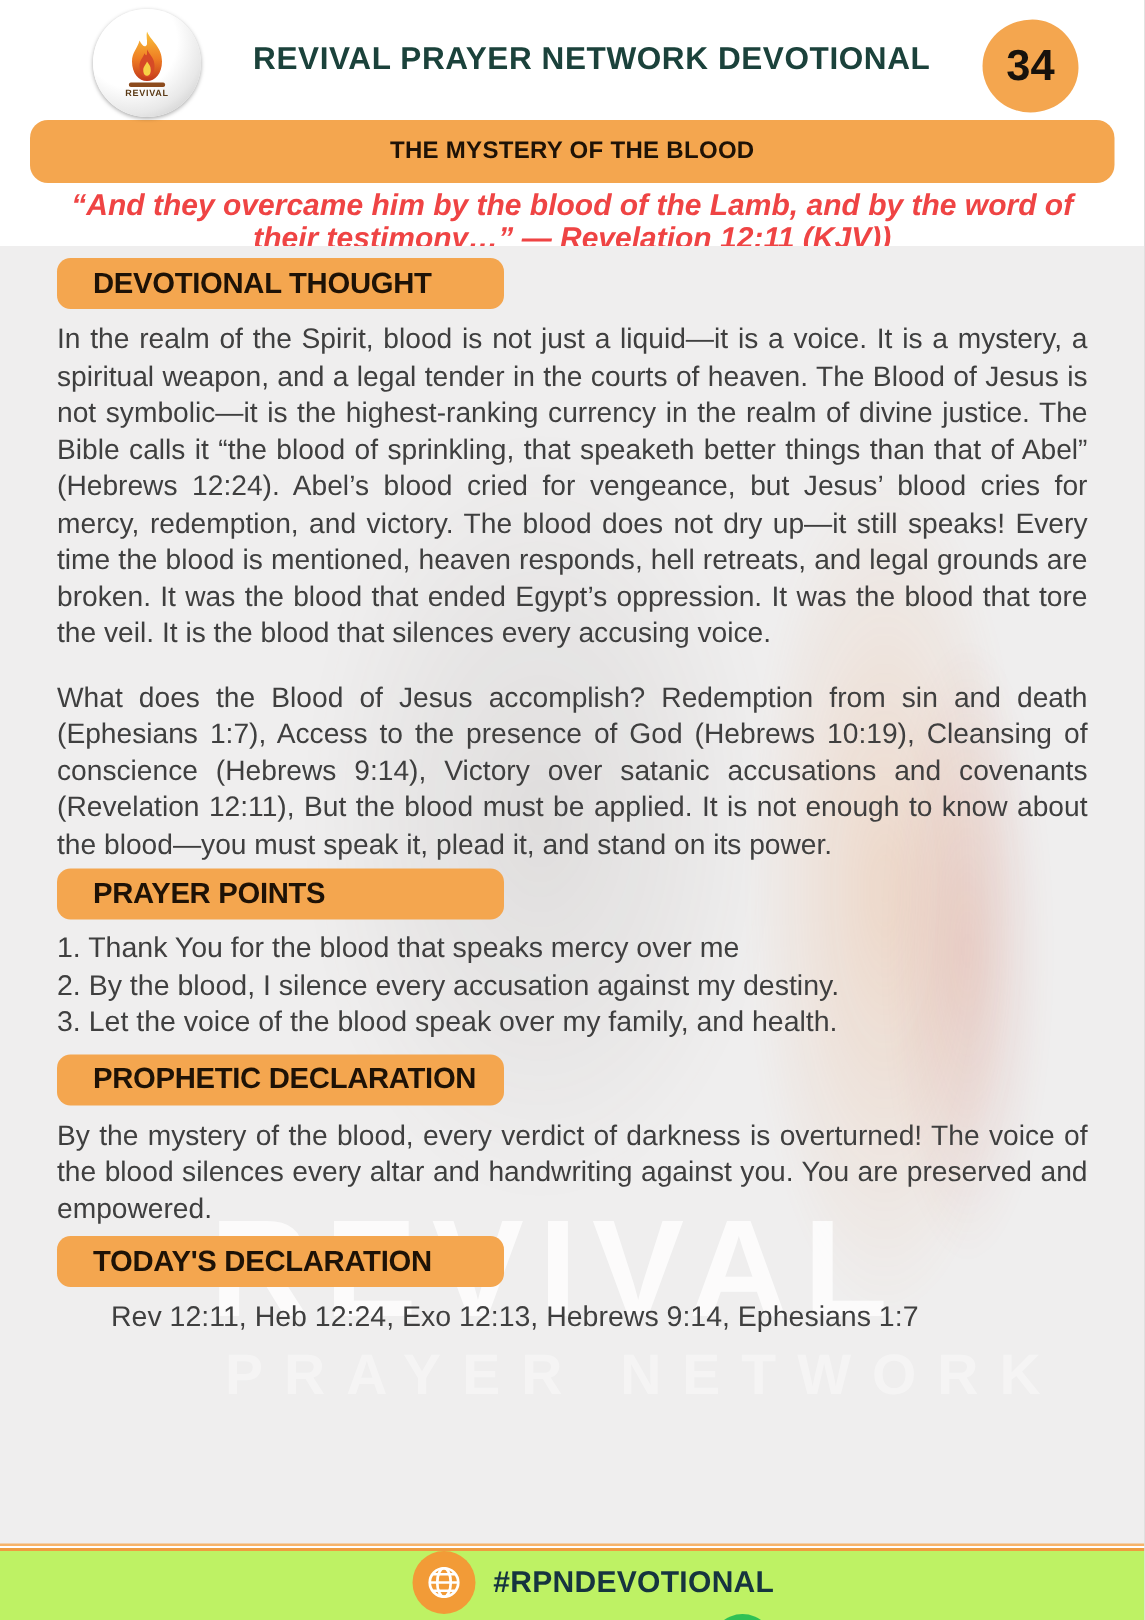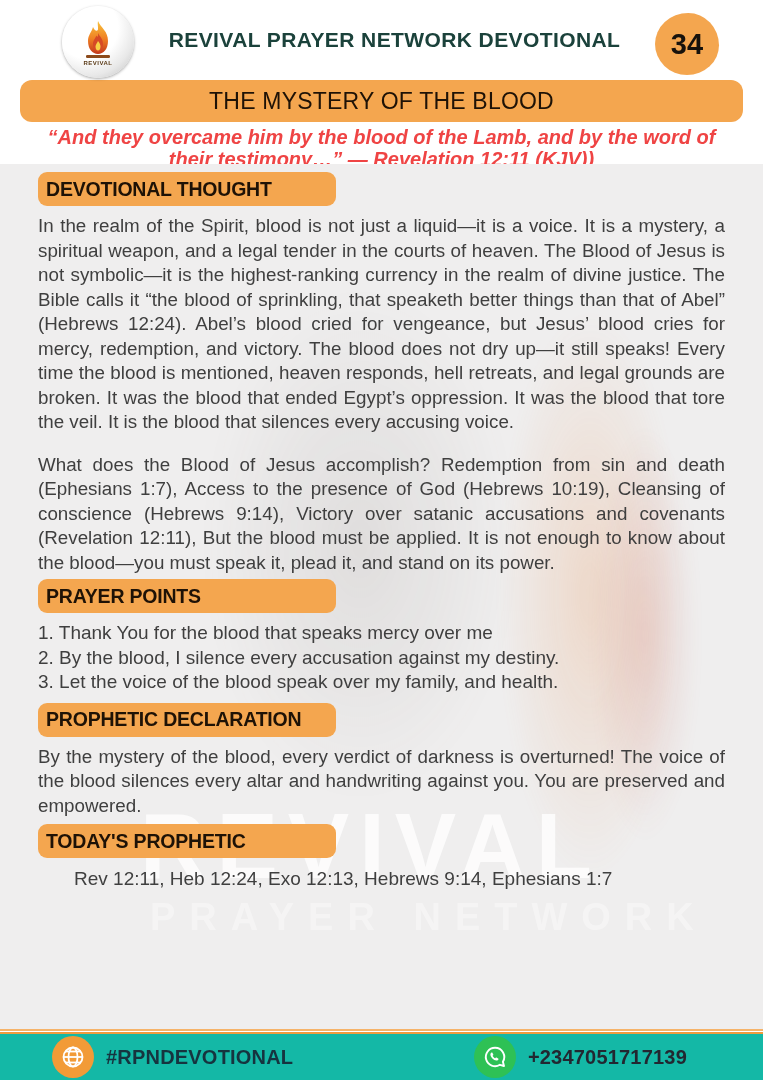--- a/index.html
+++ b/index.html
@@ -38,21 +38,21 @@
     flex:0 0 auto;width:64px;height:62px;margin-top:8px;
     background:var(--accent);
     border-radius:52% 48% 50% 50% / 50% 52% 48% 50%;
     display:flex;align-items:center;justify-content:center;
     font-size:29px;font-weight:bold;color:#17120c;text-align:right;
   }
   
   .banner{
     margin:0 20px;height:42px;border-radius:12px;background:var(--accent);
     display:flex;align-items:center;justify-content:center;
-    font-size:23px;font-weight:normal;color:var(--badge-ink);letter-spacing:.2px;
+    font-size:16px;font-weight:bold;color:var(--badge-ink);letter-spacing:.2px;
   }
   
   .verse{
     padding:5px 26px 3px;text-align:center;
     font-style:italic;font-weight:bold;font-size:20px;line-height:21.5px;color:#ef4444;
   }
   
   .content{
     position:absolute;top:164px;bottom:50px;left:0;right:0;
     background:#efeeee;padding:6px 38px 0;overflow:hidden;
@@ -77,43 +77,43 @@
     left:140px;top:630px;font-size:92px;font-weight:bold;letter-spacing:10px;
     color:rgba(255,255,255,.78);white-space:nowrap;
   }
   .wm-sub{
     left:150px;top:732px;font-size:38px;font-weight:bold;letter-spacing:14px;
     color:rgba(255,255,255,.38);white-space:nowrap;
   }
   .badge{
     position:relative;width:298px;height:34px;margin:2px 0 8px;border-radius:9px;
     background:var(--accent);
-    display:flex;align-items:center;padding-left:8px;
+    display:flex;align-items:center;padding-left:24px;
     font-size:19.5px;font-weight:bold;color:var(--badge-ink);letter-spacing:-.2px;
   }
   .para{
     position:relative;font-size:18.8px;line-height:24.5px;color:var(--body);
     text-align:justify;
   }
   .para.mb{margin-bottom:18px;}
   .para.mb-s{margin-bottom:4px;}
   .plist{position:relative;margin-bottom:8px;}
   .plist-item{font-size:19px;line-height:24.5px;color:var(--body);}
   .decl{margin-bottom:6px;}
   .scripture{
     position:relative;font-size:19px;line-height:26px;color:var(--body);white-space:nowrap;margin-left:36px;
   }
   
   .separator{
     position:absolute;left:0;right:0;bottom:46px;height:5px;
     background:linear-gradient(#f6b369 0 2px,#ffffff 2px 3px,#ef9c3f 3px 100%);
   }
   .footer{
-    position:absolute;left:0;right:0;bottom:0;height:46px;background:#14b8a6;
-    display:flex;align-items:center;padding:0 24px 0 52px;
+    position:absolute;left:0;right:0;bottom:0;height:46px;background:#bef264;
+    display:flex;align-items:center;padding:0 24px 0 52px;flex-direction:column;
   }
   .footer-group{display:flex;align-items:center;gap:12px;}
   .footer-group.right{margin-left:auto;margin-right:52px;}
   .icon-circle{
     width:42px;height:42px;border-radius:50%;display:flex;align-items:center;justify-content:center;flex:0 0 auto;
   }
   .icon-circle.globe{background:var(--globe);}
   .icon-circle.wa{background:var(--green);}
   .hashtag{font-size:20px;font-weight:bold;color:#16343F;letter-spacing:.2px;}
   .phone{font-size:20px;font-weight:bold;color:#222831;letter-spacing:.2px;}
@@ -165,21 +165,21 @@
     <div class="badge">PRAYER POINTS</div>
     <div class="plist">
       <div class="plist-item">1. Thank You for the blood  that speaks mercy over me</div>
       <div class="plist-item">2. By the blood, I silence every accusation against my destiny.</div>
       <div class="plist-item">3. Let the voice of the blood speak over my family, and health.</div>
     </div>
 
     <div class="badge">PROPHETIC DECLARATION</div>
     <div class="para decl">By the mystery of the blood, every verdict of darkness is overturned! The voice of the blood silences every altar and handwriting against you. You are preserved and empowered.</div>
 
-    <div class="badge">TODAY'S PROPHETIC</div>
+    <div class="badge">TODAY'S DECLARATION</div>
     <div class="scripture">Rev 12:11, Heb 12:24, Exo 12:13, Hebrews 9:14, Ephesians 1:7</div>
   </div>
 
   <div class="separator"></div>
   <div class="footer">
     <div class="footer-group">
       <span class="icon-circle globe">
         <svg width="26" height="26" viewBox="0 0 26 26">
           <g fill="none" stroke="#ffffff" stroke-width="1.8">
             <circle cx="13" cy="13" r="9.5"></circle>

